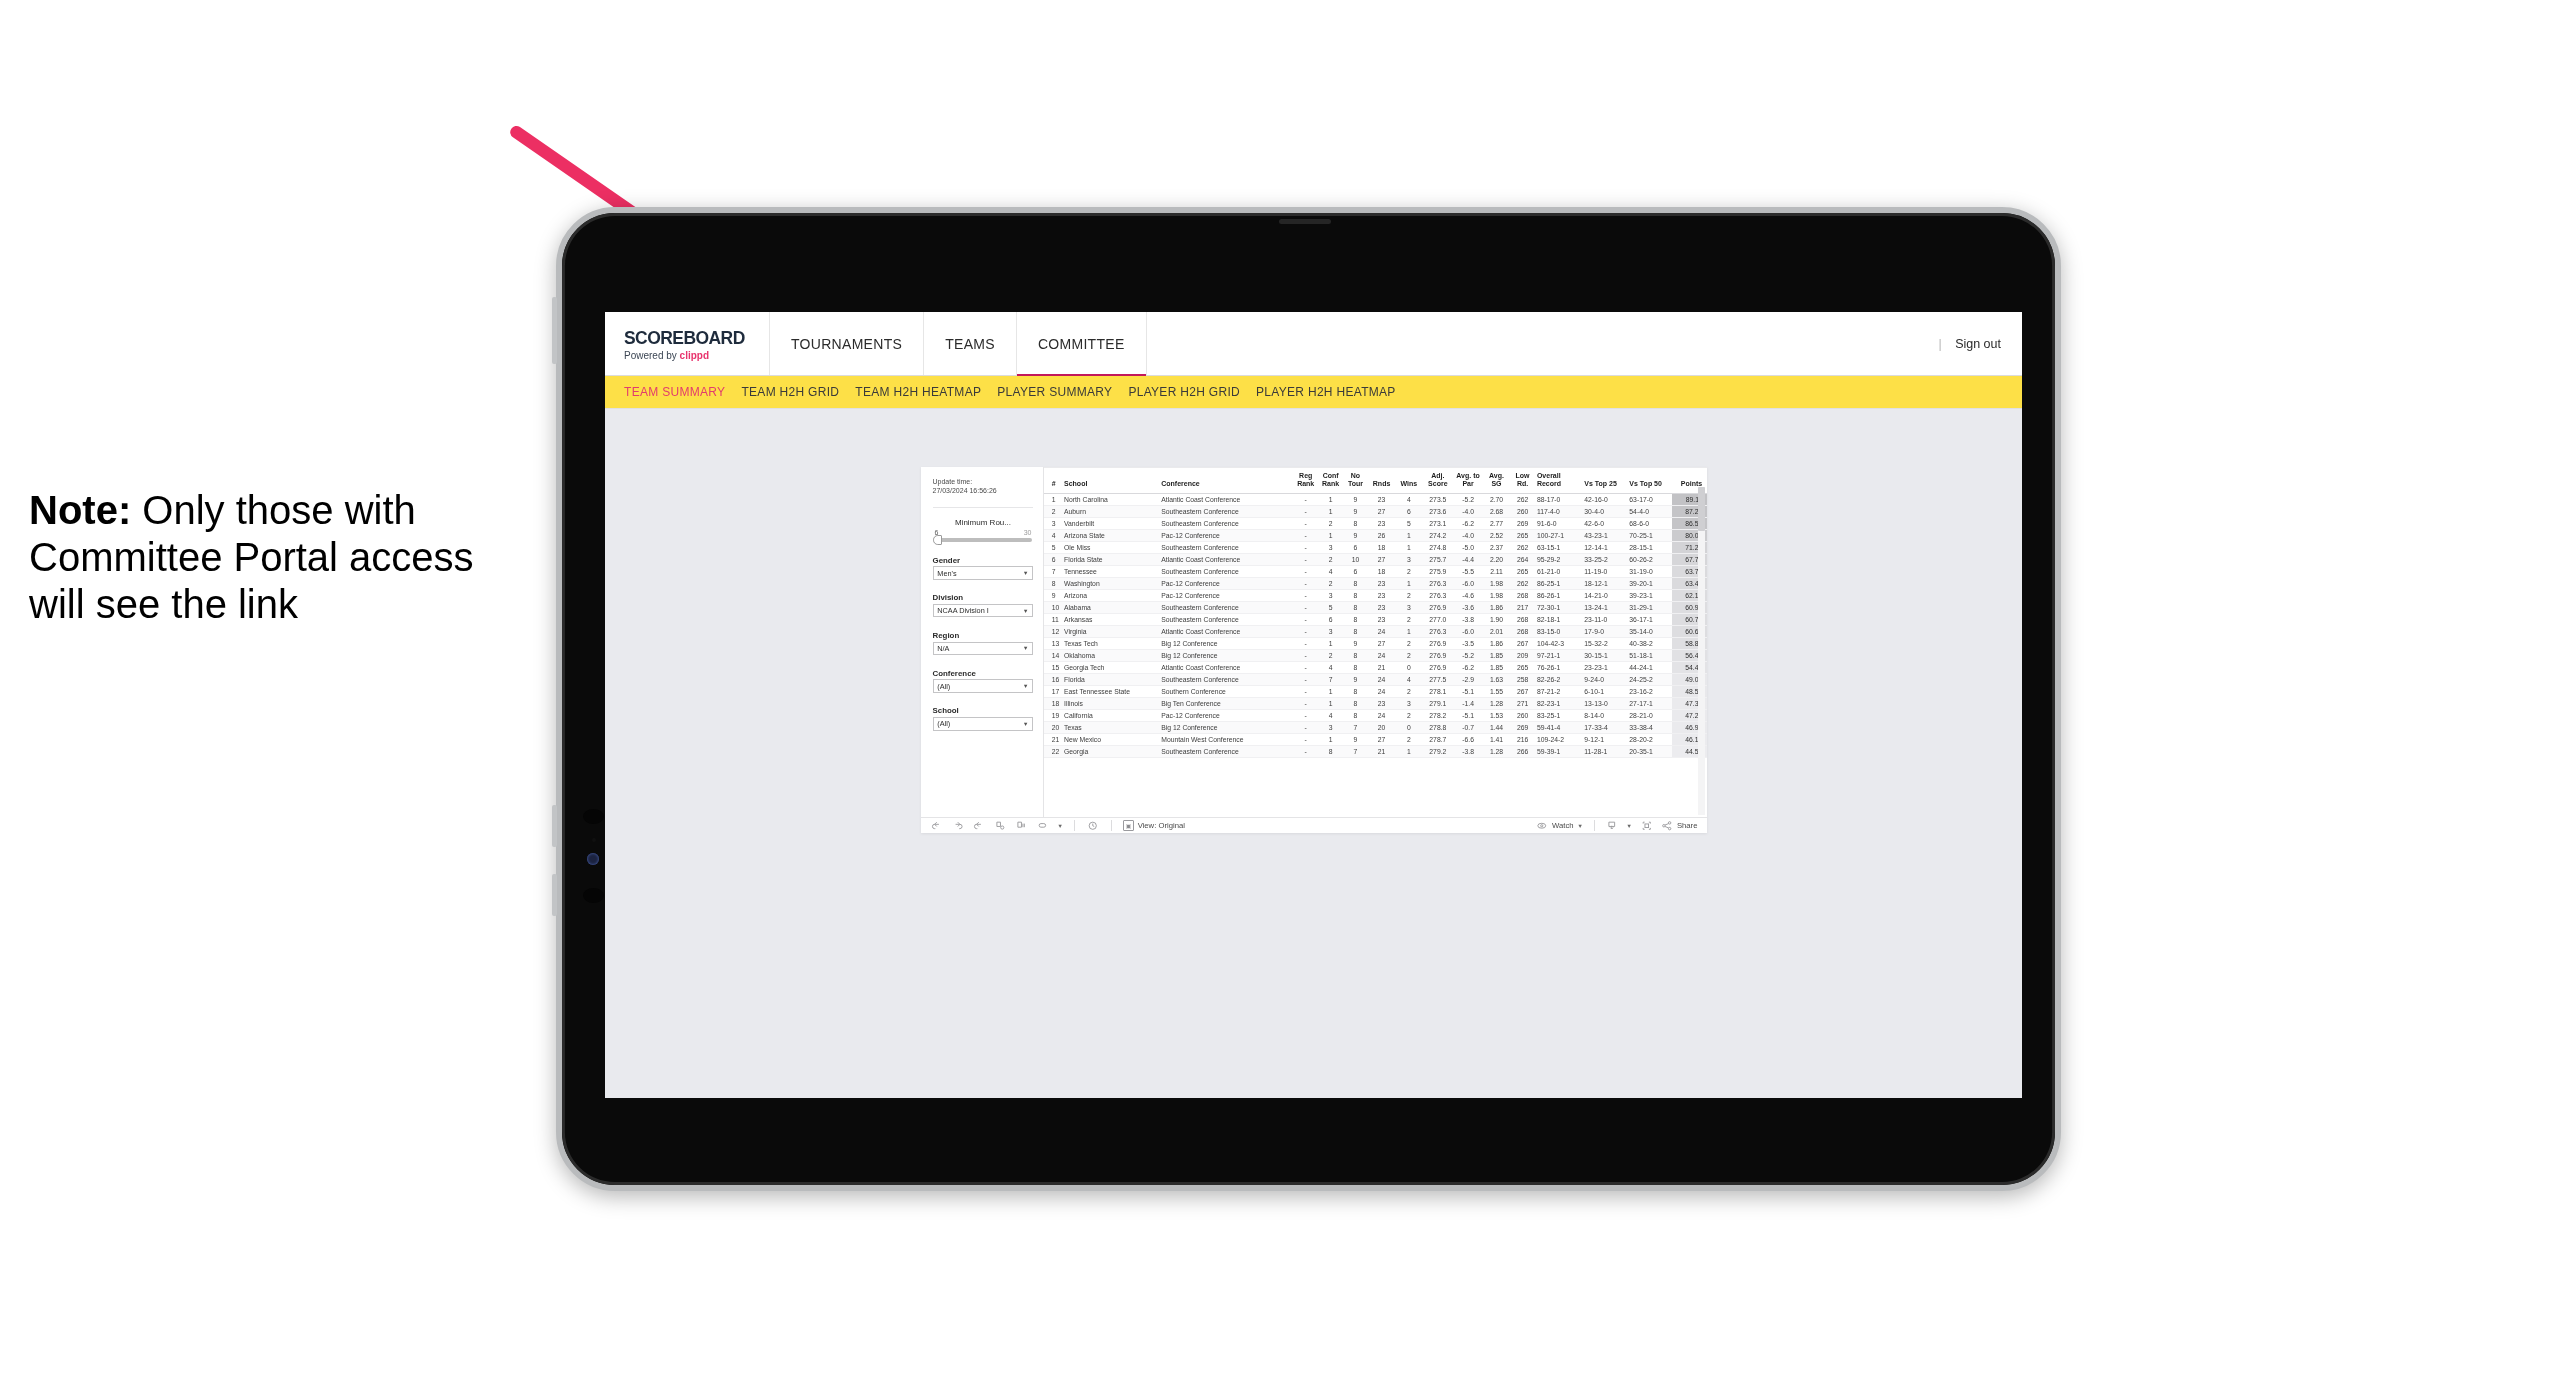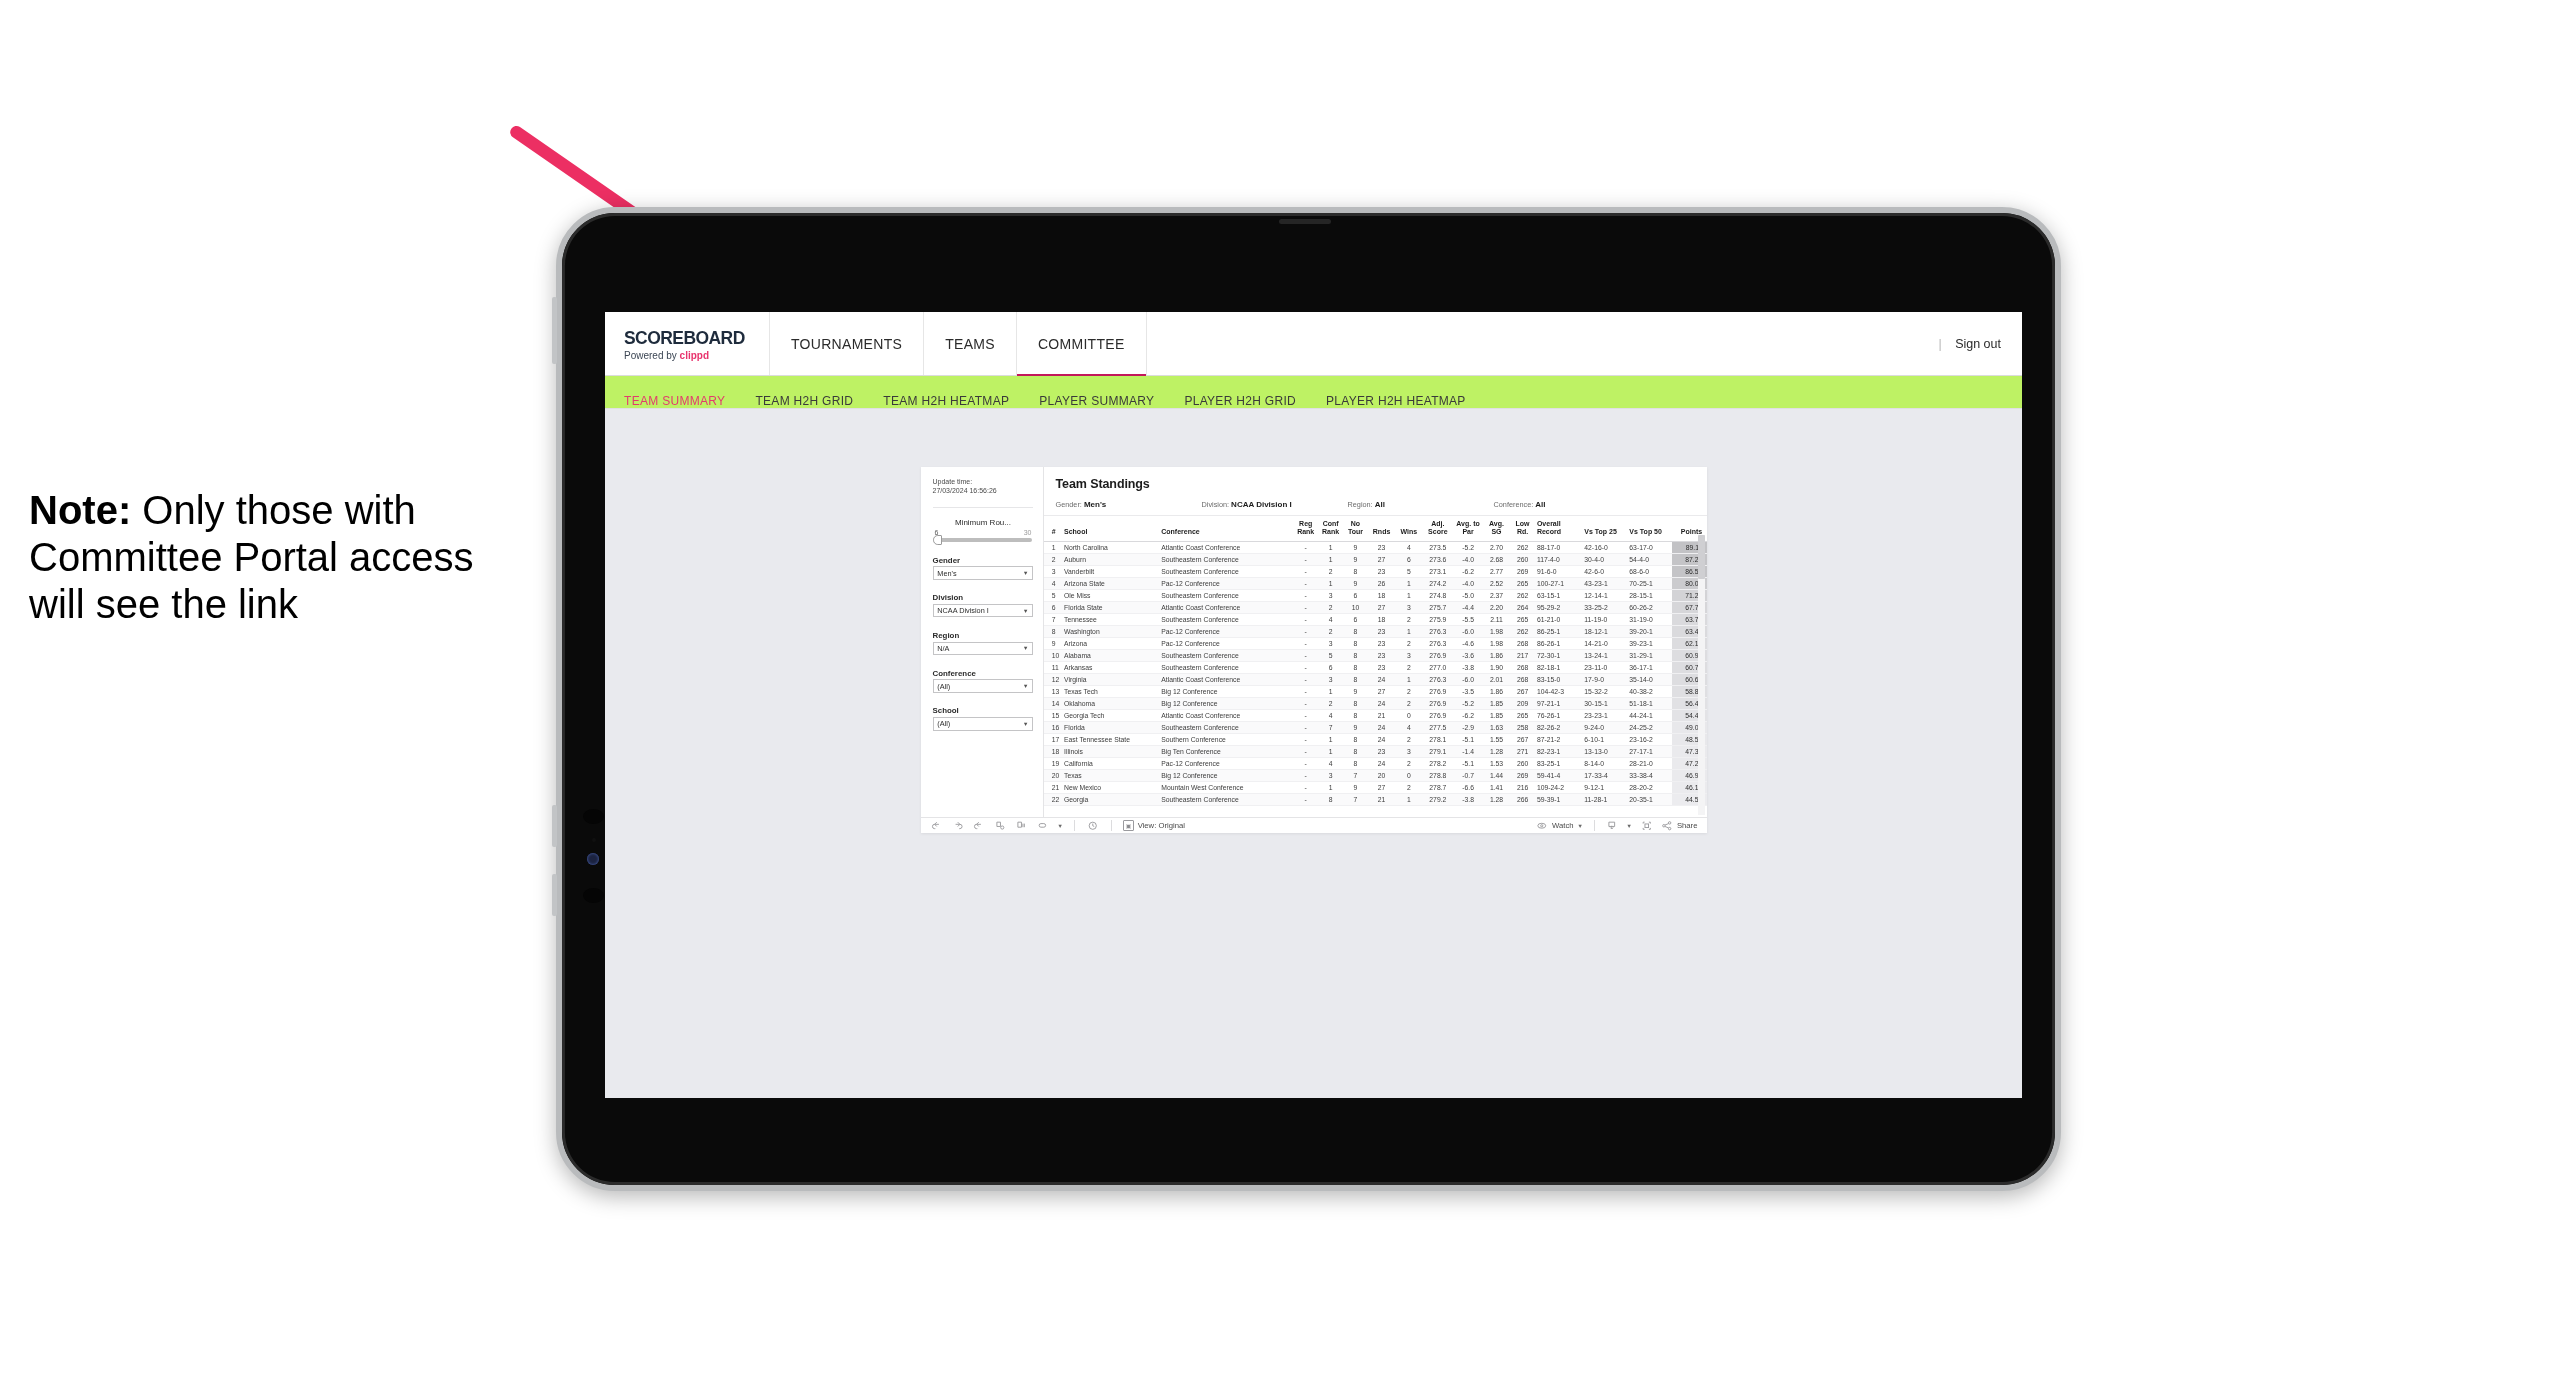--- a/index.html
+++ b/index.html
@@ -90,22 +90,22 @@
     content: ""; position: absolute; left: 0; right: 0; bottom: -1px;
     height: 2.4px; background: #c2185b;
   }
   .nav-right { margin-left: auto; display: flex; align-items: center;
                padding-right: 21px; gap: 13.4px; font-size: 12.5px; color: #2b2b2b; }
   .nav-sep { color: #b9b9b9; }
   .signout { cursor: pointer; }
 
   
   .subnav {
-    height: 33px; background: #bef264; display: flex; align-items: flex-end;
-    padding-left: 19px; gap: 30px; border-bottom: 1px solid #e0e0e2;
+    height: 33px; background: #fde047; display: flex; align-items: center;
+    padding-left: 19px; gap: 16px; border-bottom: 1px solid #e0e0e2;
   }
   .subnav-item { font-size: 12px; color: #3a3a3a; letter-spacing: 0.3px;
                  cursor: pointer; white-space: nowrap; }
   .subnav-item.active { color: #e23b6d; }
 
   
   .viz-area { position: relative; height: 706px; background: #e9eaee; }
   .viz-card {
     position: absolute; left: 316px; top: 58px;
     width: 786px; height: 366px; background: #fff;
@@ -303,29 +303,20 @@
               <div class="flt-group">
                 <div class="flt-title">School</div>
                 <div class="flt-select">
                   <span>(All)</span>
                   <span class="caret">▼</span>
                 </div>
               </div>
             </div>
 
             <div class="tbl-side">
-              <div class="tbl-head">
-                <div class="tbl-title">Team Standings</div>
-                <div class="tbl-filters">
-                  <div><span>Gender:</span> <b>Men's</b></div>
-                  <div><span>Division:</span> <b>NCAA Division I</b></div>
-                  <div><span>Region:</span> <b>All</b></div>
-                  <div><span>Conference:</span> <b>All</b></div>
-                </div>
-              </div>
               <div class="tbl-scroll">
                 <table>
                   <thead>
                     <tr>
                       <th class="c-num">#</th>
                       <th class="c-school">School</th>
                       <th class="c-conf">Conference</th>
                       <th class="c-n">Reg Rank</th>
                       <th class="c-n">Conf Rank</th>
                       <th class="c-n">No Tour</th>

